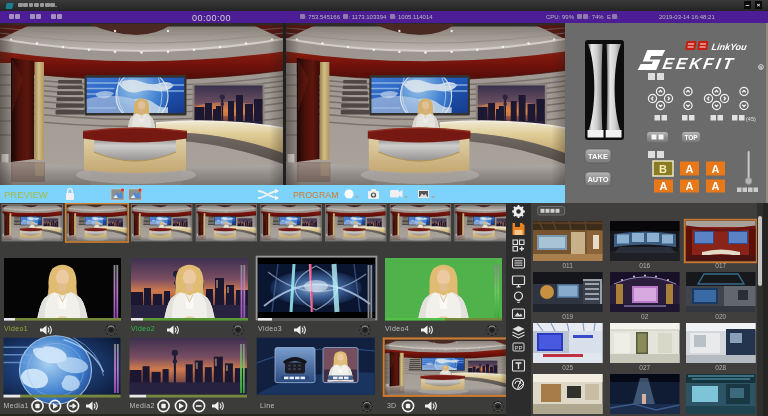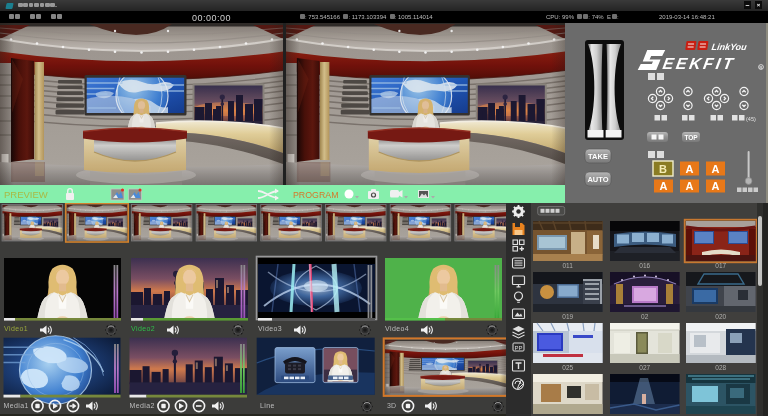--- a/index.html
+++ b/index.html
@@ -316,21 +316,21 @@
 </defs>
 </svg>
 
 <div class="abs" style="left:0;top:0;width:768px;height:11px;background:linear-gradient(#3a3a3a,#242424)">
   <div class="abs" style="left:6px;top:2.5px;width:7px;height:6px;background:#1b7f8f;transform:skewX(-12deg);border-radius:1px"></div>
   <span class="abs" style="left:18px;top:2.5px;color:#ddd;font-size:0"><i class="c" style="width:4.6px;height:4.8px;margin-right:0.8px"></i><i class="c" style="width:4.6px;height:4.8px;margin-right:0.8px"></i><i class="c" style="width:4.6px;height:4.8px;margin-right:0.8px"></i><i class="c" style="width:4.6px;height:4.8px;margin-right:0.8px"></i><i class="c" style="width:4.6px;height:4.8px;margin-right:0.8px"></i><i class="c" style="width:4.6px;height:4.8px;margin-right:0.8px"></i><i class="c" style="width:4.6px;height:4.8px"></i><b style="font-size:6px;font-style:normal">-</b></span>
   <div class="abs" style="left:744px;top:1px;width:7px;height:8px;background:#0c0c0c;color:#fff;font-size:7px;font-weight:bold;text-align:center;line-height:7px">–</div>
   <div class="abs" style="left:755px;top:1px;width:7px;height:8px;background:#0c0c0c;color:#fff;font-size:6px;font-weight:bold;text-align:center;line-height:8px">×</div>
 </div>
 
-<div class="abs" style="left:0;top:11px;width:768px;height:12px;background:#000000;color:#c9c9c9">
+<div class="abs" style="left:0;top:11px;width:768px;height:12px;background:#4c1d95;color:#c9c9c9">
   <span class="abs" style="left:9px;top:3px;color:#ddd;font-size:0"><i class="c" style="width:5px;height:5px;margin-right:1px"></i><i class="c" style="width:5px;height:5px"></i></span>
   <span class="abs" style="left:30px;top:3px;color:#ddd;font-size:0"><i class="c" style="width:5px;height:5px;margin-right:1px"></i><i class="c" style="width:5px;height:5px"></i></span>
   <span class="abs" style="left:51px;top:3px;color:#ddd;font-size:0"><i class="c" style="width:5px;height:5px;margin-right:1px"></i><i class="c" style="width:5px;height:5px"></i></span>
   <span class="abs" style="left:192px;top:2px;font-size:9px;letter-spacing:.5px;color:#cfcfcf">00:00:00</span>
   <span class="abs" style="left:300px;top:3px;font-size:6px;color:#bbb"><i class="c" style="width:5px;height:5px"></i>: 753.545166&nbsp;&nbsp;<i class="c" style="width:5px;height:5px"></i>: 1173.103394&nbsp;&nbsp;<i class="c" style="width:5px;height:5px"></i>: 1005.114014</span>
   <span class="abs" style="left:546px;top:3px;font-size:6px;color:#bbb">CPU: 99%&nbsp;&nbsp;<i class="c" style="width:5px;height:5px"></i><i class="c" style="width:5px;height:5px;margin-left:1px"></i>: 74%&nbsp;&nbsp;E<i class="c" style="width:5px;height:5px;margin-left:1px"></i>:</span>
   <span class="abs" style="left:659px;top:3px;font-size:6px;color:#bbb">2019-03-14 16:48:21</span>
 </div>
 
 <div class="abs" style="left:0;top:23px;width:283px;height:162px" id="w1"><svg width="283" height="162" viewBox="0 0 283 162">
@@ -460,21 +460,21 @@
 <circle cx="183.6" cy="158" r="3.4" fill="#b5b5b5" stroke="#888" stroke-width=".7"></circle>
 <g fill="#dcdcdc" opacity=".85">
           <rect x="172" y="164.5" width="4.5" height="4.5"></rect>
           <rect x="177.5" y="164.5" width="4.5" height="4.5"></rect>
           <rect x="183" y="164.5" width="4.5" height="4.5"></rect>
           <rect x="188.5" y="164.5" width="4.5" height="4.5"></rect>
         </g>
 </svg></div>
 <div class="abs" style="left:766px;top:23px;width:2px;height:180px;background:#a8a48e;opacity:.55"></div>
 
-<div class="abs" style="left:0;top:185px;width:565px;height:18px;background:#86efac" id="labelbar">
+<div class="abs" style="left:0;top:185px;width:565px;height:18px;background:#7dd3fc" id="labelbar">
 <svg width="565" height="18" font-family="Liberation Sans,sans-serif">
 <text x="4" y="12.5" font-size="9.5" fill="#a9b944">PREVIEW</text>
 <g transform="translate(65,3)">
           <rect x="1" y="5" width="8" height="7" rx="1" fill="#f0f0f0"></rect>
           <path d="M2.7,5 V3.2 a2.3,2.6 0 0 1 4.6,0 V5" fill="none" stroke="#f0f0f0" stroke-width="1.4"></path>
         </g>
 <g id="imgic">
           <rect x="111" y="4" width="13" height="11" fill="#8f8f8d" stroke="#c8c8c6" stroke-width=".7"></rect>
           <path d="M113,13 L117,7 L119,10 L121,6.5 L123,13 Z" fill="#4a8ad8"></path>
           <path d="M113,13 L116,9.5 L118,13Z" fill="#e8e8e8"></path>

